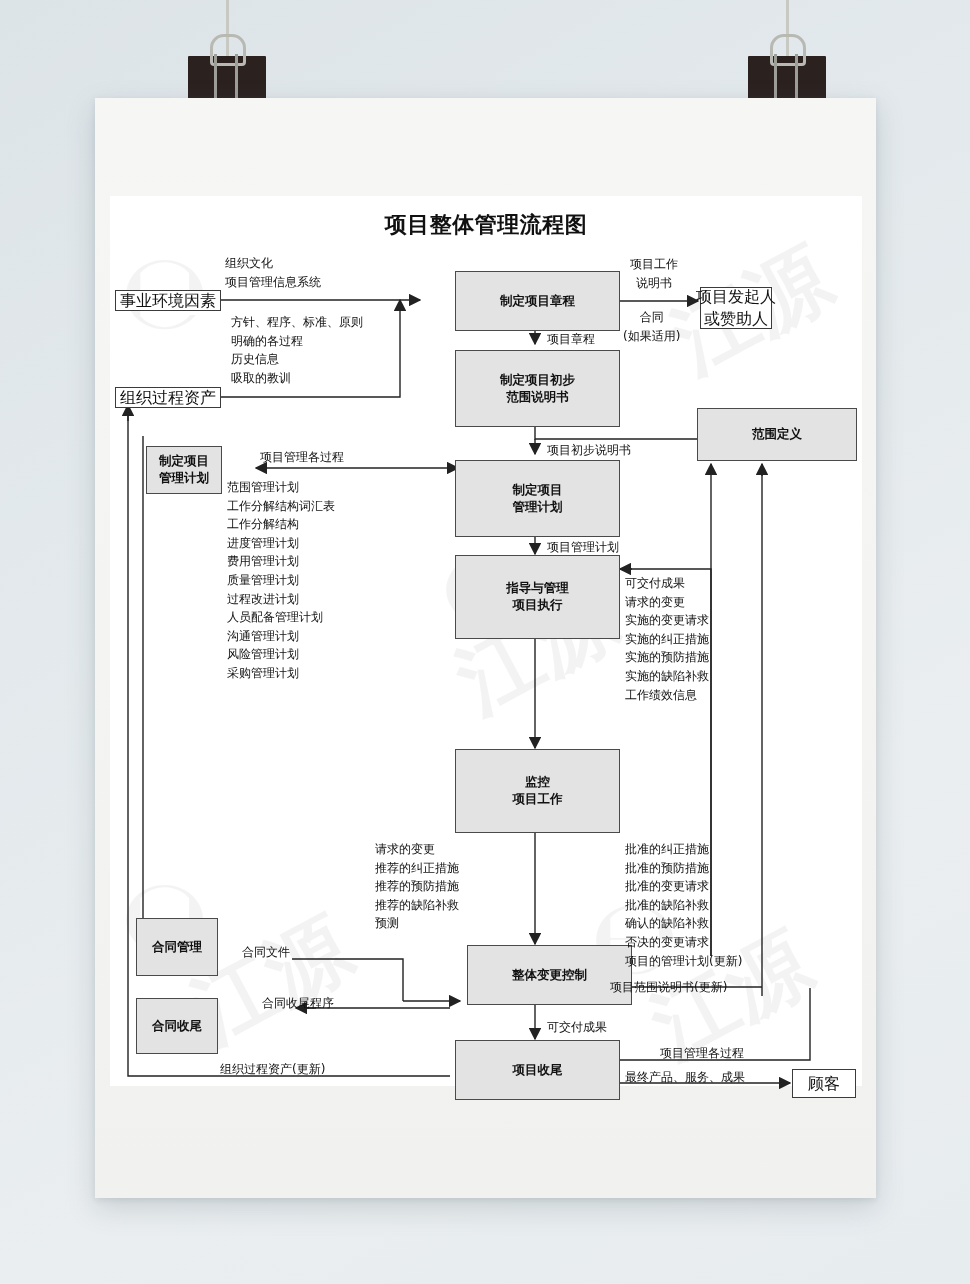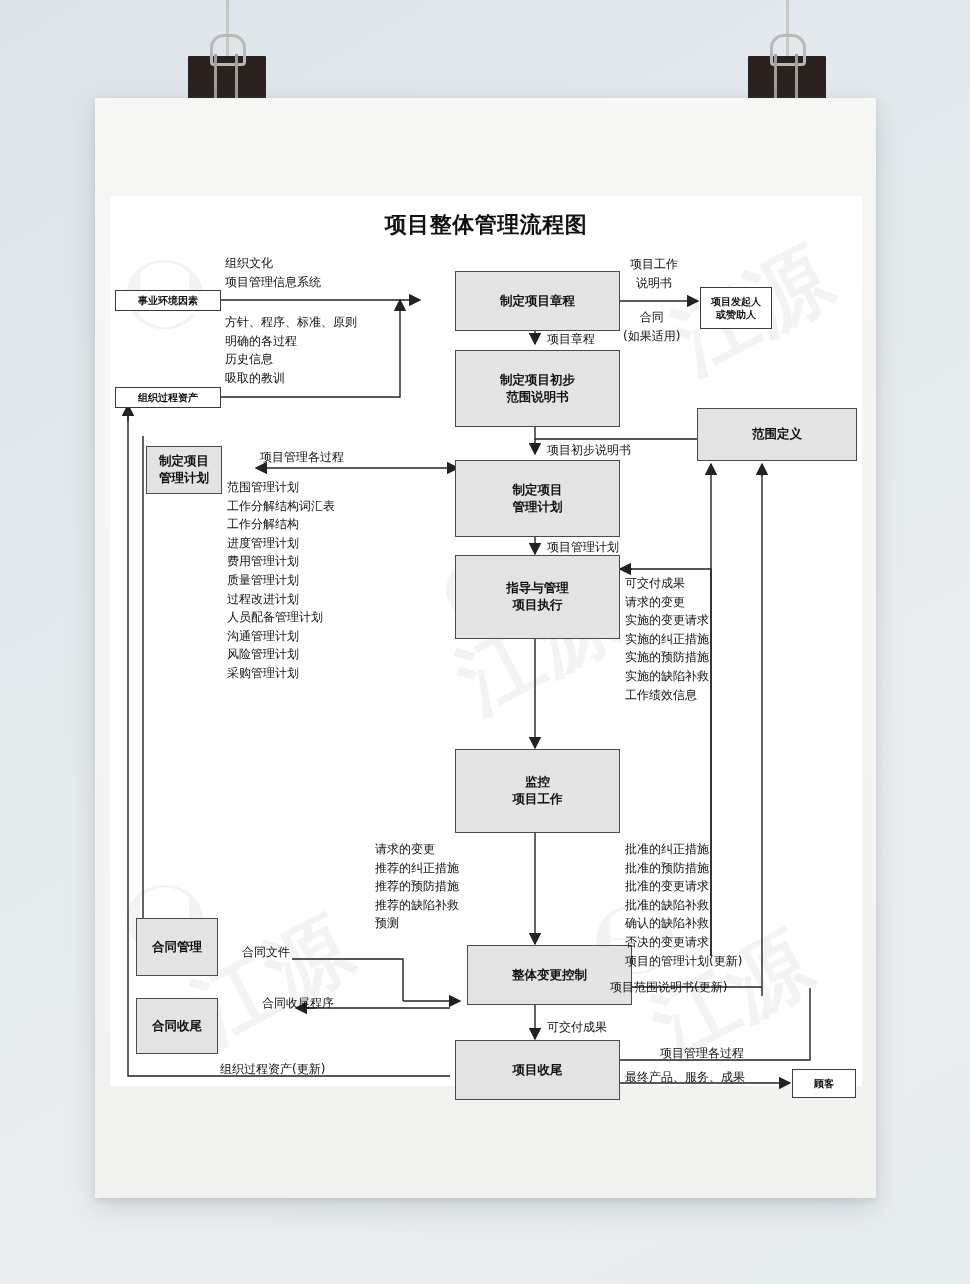--- a/index.html
+++ b/index.html
@@ -36,21 +36,21 @@
     font-size:22px;font-weight:bold;color:#111;letter-spacing:.5px;
   }
 
   
   .node{
     position:absolute;box-sizing:border-box;
     border:1px solid #4a4a4a;background:#e3e3e3;
     display:flex;align-items:center;justify-content:center;
     text-align:center;font-size:12.5px;font-weight:bold;color:#111;line-height:1.35;
   }
-  .node.plain{background:#ffffff;font-weight:bold;font-size:10px;border-color:#3b3b3b;}
+  .node.plain{background:#ffffff;font-weight:normal;font-size:16px;border-color:#3b3b3b;}
   .lbl{
     position:absolute;font-size:12px;color:#111;line-height:1.55;white-space:pre;
   }
   .lbl.c{text-align:center;}
   svg{position:absolute;left:0;top:0;width:752px;height:890px;overflow:visible;}
 </style>
 </head>
 <body>
 
 <div id="stage">
@@ -206,21 +206,21 @@
         <span>合同收尾</span>
       </div>
 
       <div class="node plain" style="left:682px;top:873px;width:64px;height:29px;">
         <span>顾客</span>
       </div>
 
       <div class="lbl" style="left:115px;top:58px;">组织文化
 项目管理信息系统</div>
 
-      <div class="lbl" style="left:115px;top:117px;">方针、程序、标准、原则
+      <div class="lbl" style="left:121px;top:117px;">方针、程序、标准、原则
 明确的各过程
 历史信息
 吸取的教训</div>
 
       <div class="lbl c" style="left:150px;top:252px;">项目管理各过程</div>
 
       <div class="lbl" style="left:117px;top:282px;">范围管理计划
 工作分解结构词汇表
 工作分解结构
 进度管理计划

